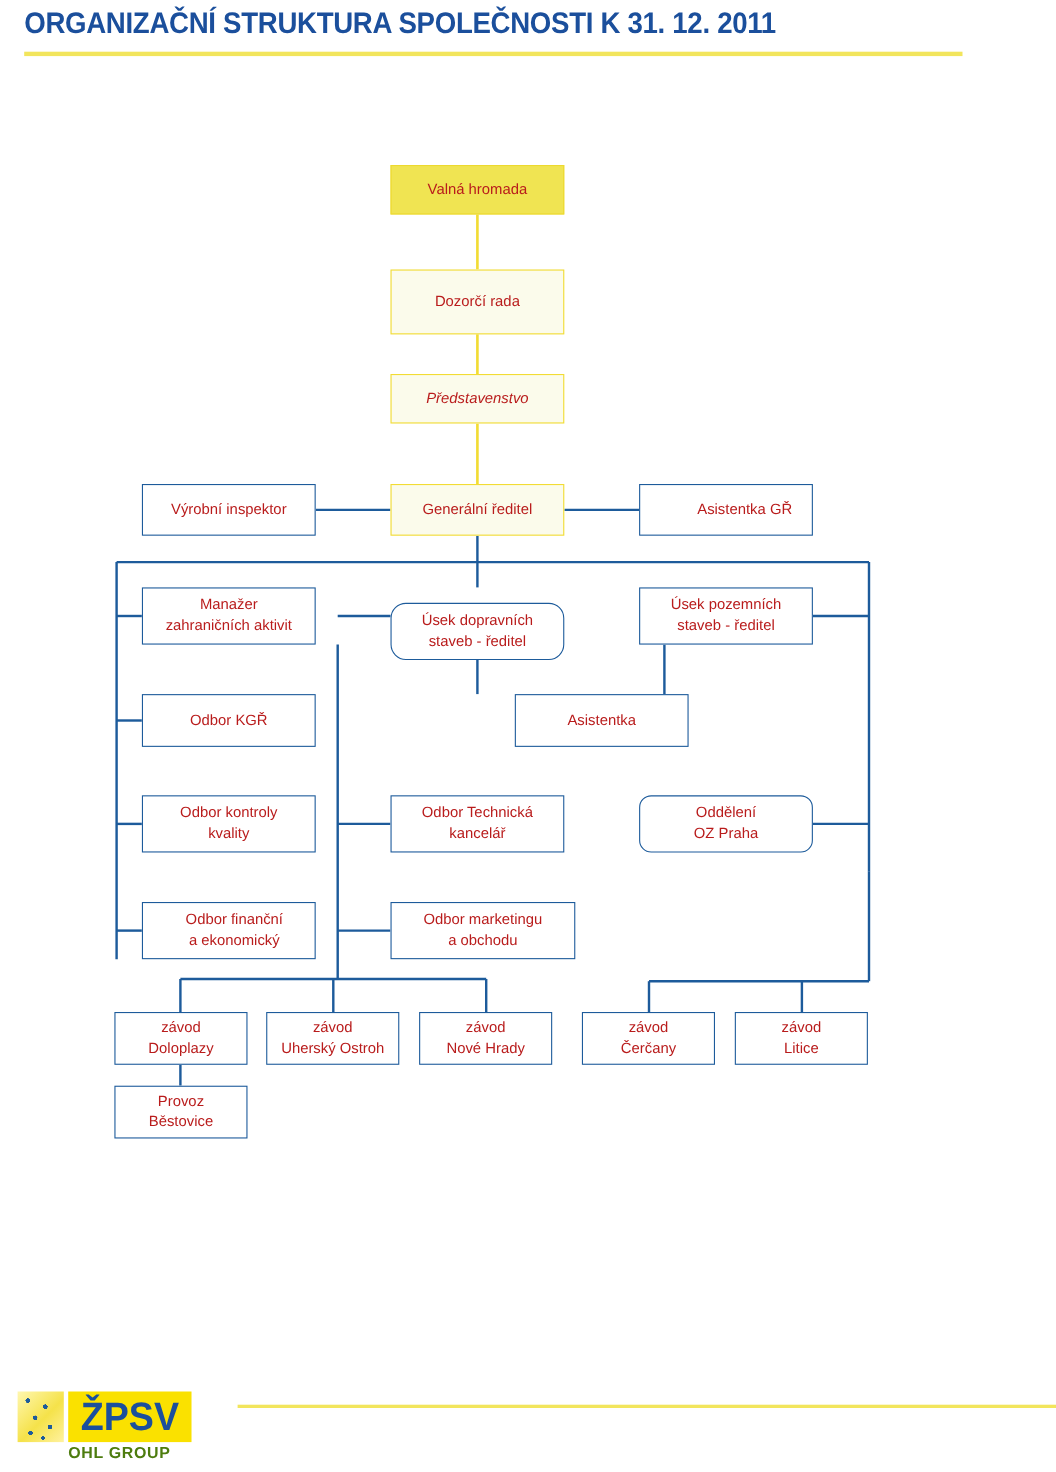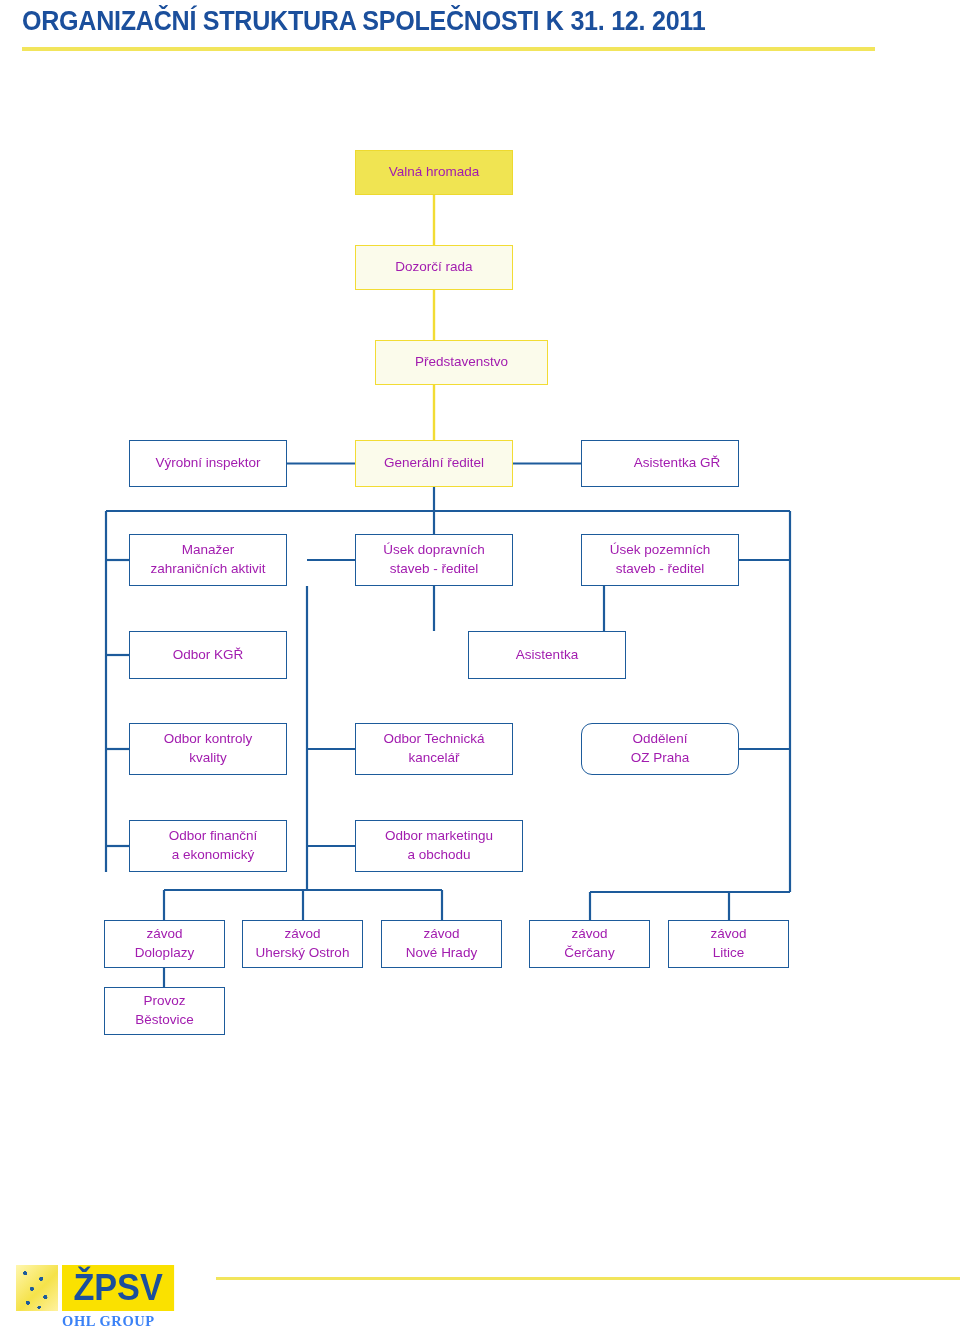--- a/index.html
+++ b/index.html
@@ -61,21 +61,21 @@
   }
 
   .node {
     position: absolute;
     display: flex;
     align-items: center;
     justify-content: center;
     text-align: center;
     font-size: 13.5px;
     line-height: 1.38;
-    color: #a21caf;
+    color: #b91c1c;
     background: #ffffff;
     border: 1.6px solid #1D5B9B;
     padding: 2px 4px;
     white-space: pre-line;
   }
 
   .node.solid-yellow {
     background: #F0E452;
     border: 1.6px solid #EDD92F;
   }
@@ -118,25 +118,24 @@
     align-items: center;
     justify-content: center;
     transform: scaleX(0.95);
     transform-origin: left center;
   }
 
   #logo-sub {
     position: absolute;
     left: 46px; top: 48px;
     width: 130px;
-    color: #3b82f6;
+    color: #4d7c0f;
     font-size: 14.5px;
     font-weight: bold;
     letter-spacing: 0.6px;
-    font-family: Liberation Serif, serif;
   }
 
   #footer-rule {
     position: absolute;
     left: 216px;
     top: 22px;
     width: 744px;
     height: 3px;
     background: #F2E55C;
   }
@@ -206,28 +205,28 @@
         <line x1="790" y1="792" x2="790" y2="892"></line>
         <line x1="590" y1="892" x2="590" y2="920"></line>
         <line x1="729" y1="892" x2="729" y2="920"></line>
 
         <line x1="164" y1="968" x2="164" y2="987"></line>
       </g>
     </svg>
 
     <div id="nodes">
         <div class="node solid-yellow" style="left: 355px; top: 150px; width: 158px; height: 45px;"><span>Valná hromada</span></div>
-        <div class="node pale-yellow" style="left: 355px; top: 245px; width: 158px; height: 45px; justify-content: center;"><span>Dozorčí rada</span></div>
-        <div class="node pale-yellow" style="left: 375px; top: 340px; width: 173px; height: 45px;"><span>Představenstvo</span></div>
+        <div class="node pale-yellow" style="left: 355px; top: 245px; width: 158px; height: 59px; justify-content: center;"><span>Dozorčí rada</span></div>
+        <div class="node pale-yellow" style="left: 355px; top: 340px; width: 158px; height: 45px; font-style: italic;"><span>Představenstvo</span></div>
         <div class="node pale-yellow" style="left: 355px; top: 440px; width: 158px; height: 47px;"><span>Generální ředitel</span></div>
         <div class="node" style="left: 129px; top: 440px; width: 158px; height: 47px;"><span>Výrobní inspektor</span></div>
         <div class="node" style="left: 581px; top: 440px; width: 158px; height: 47px; padding-left: 38px;"><span>Asistentka GŘ</span></div>
         <div class="node" style="left: 129px; top: 534px; width: 158px; height: 52px;"><span>Manažer
 zahraničních aktivit</span></div>
-        <div class="node" style="left: 355px; top: 534px; width: 158px; height: 52px;"><span>Úsek dopravních
+        <div class="node" style="left: 355px; top: 548px; width: 158px; height: 52px; border-radius: 14px;"><span>Úsek dopravních
 staveb - ředitel</span></div>
         <div class="node" style="left: 581px; top: 534px; width: 158px; height: 52px;"><span>Úsek pozemních
 staveb - ředitel</span></div>
         <div class="node" style="left: 129px; top: 631px; width: 158px; height: 48px;"><span>Odbor KGŘ</span></div>
         <div class="node" style="left: 468px; top: 631px; width: 158px; height: 48px; justify-content: center;"><span>Asistentka</span></div>
         <div class="node" style="left: 129px; top: 723px; width: 158px; height: 52px;"><span>Odbor kontroly
 kvality</span></div>
         <div class="node" style="left: 355px; top: 723px; width: 158px; height: 52px;"><span>Odbor Technická
 kancelář</span></div>
         <div class="node" style="left: 581px; top: 723px; width: 158px; height: 52px; border-radius: 11px;"><span>Oddělení

